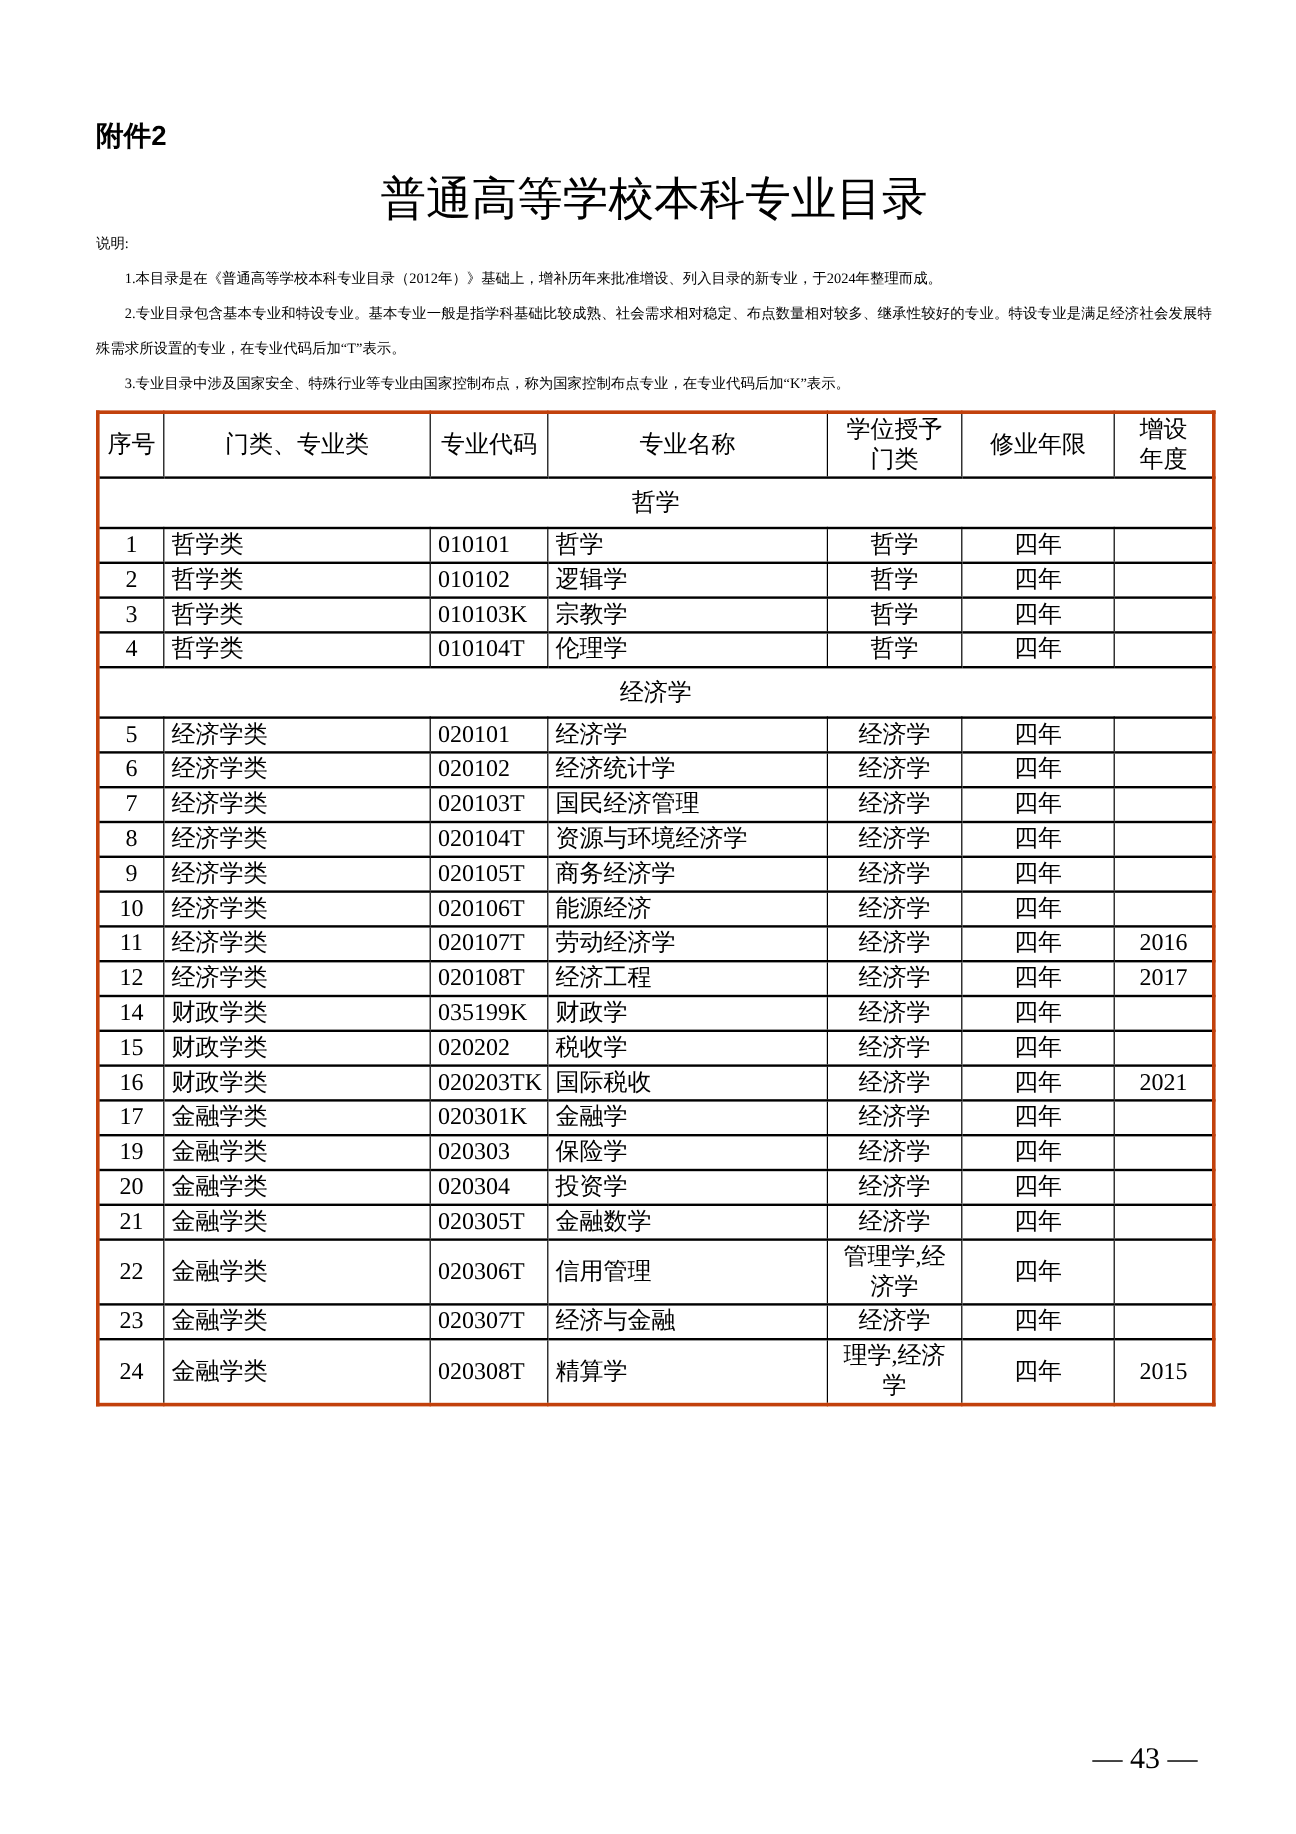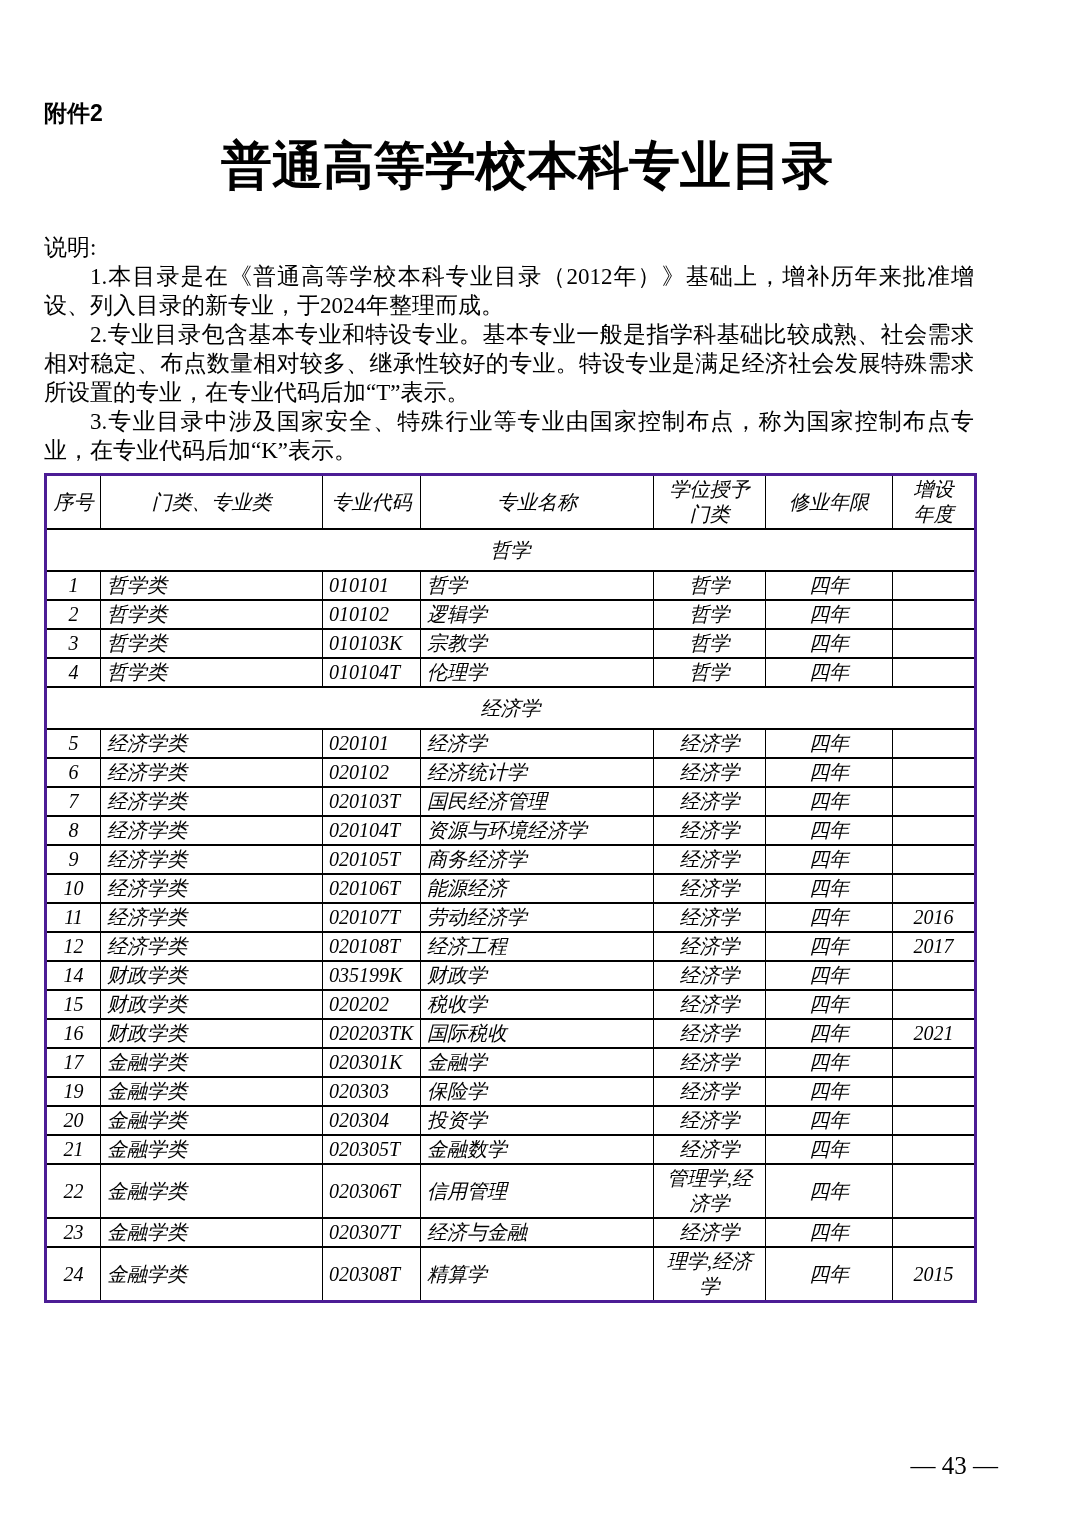--- a/index.html
+++ b/index.html
@@ -6,54 +6,52 @@
   html, body { margin: 0; padding: 0; }
   body {
     width: 1080px; height: 1528px;
     background: #ffffff; color: #000000;
     font-family: "Liberation Serif", "DejaVu Serif", serif;
     overflow: hidden;
   }
   .page {
     position: relative;
     width: 1080px; height: 1528px;
-    padding: 100px 70px 0 44px;
+    padding: 100px 70px 0 80px;
     border-radius: 17px;
   }
   .attachment {
     font-family: "Liberation Sans", "DejaVu Sans", sans-serif;
     font-weight: bold;
     font-size: 23px;
     line-height: 27px;
   }
   .title {
     text-align: center;
-    font-weight: bold;
-    font-size: 51px;
+    font-weight: normal;
+    font-size: 38px;
     line-height: 46px;
     margin: 0;
   }
   .title.line1 { margin-top: 16px; }
   .title.line2 { margin-top: 6px; }
   .notes {
-    margin-top: 44px;
     width: 930px;
-    font-size: 23px;
+    font-size: 12px;
     line-height: 29px;
     text-align: justify;
   }
   .notes-heading { margin: 0; }
   .note { margin: 0; text-indent: 2em; }
   table.catalog {
     margin-top: 8px;
     width: 930px;
     table-layout: fixed;
     border-collapse: collapse;
-    border: 3px solid #4c1d95;
-    font-style: italic;
+    border: 3px solid #c2410c;
   }
   table.catalog th, table.catalog td {
     border: 1.5px solid #000;
     border-top-width: 2px;
     border-bottom-width: 2px;
     font-size: 20px;
     font-weight: normal;
     padding: 1px 6px;
     vertical-align: middle;
     overflow: hidden;

